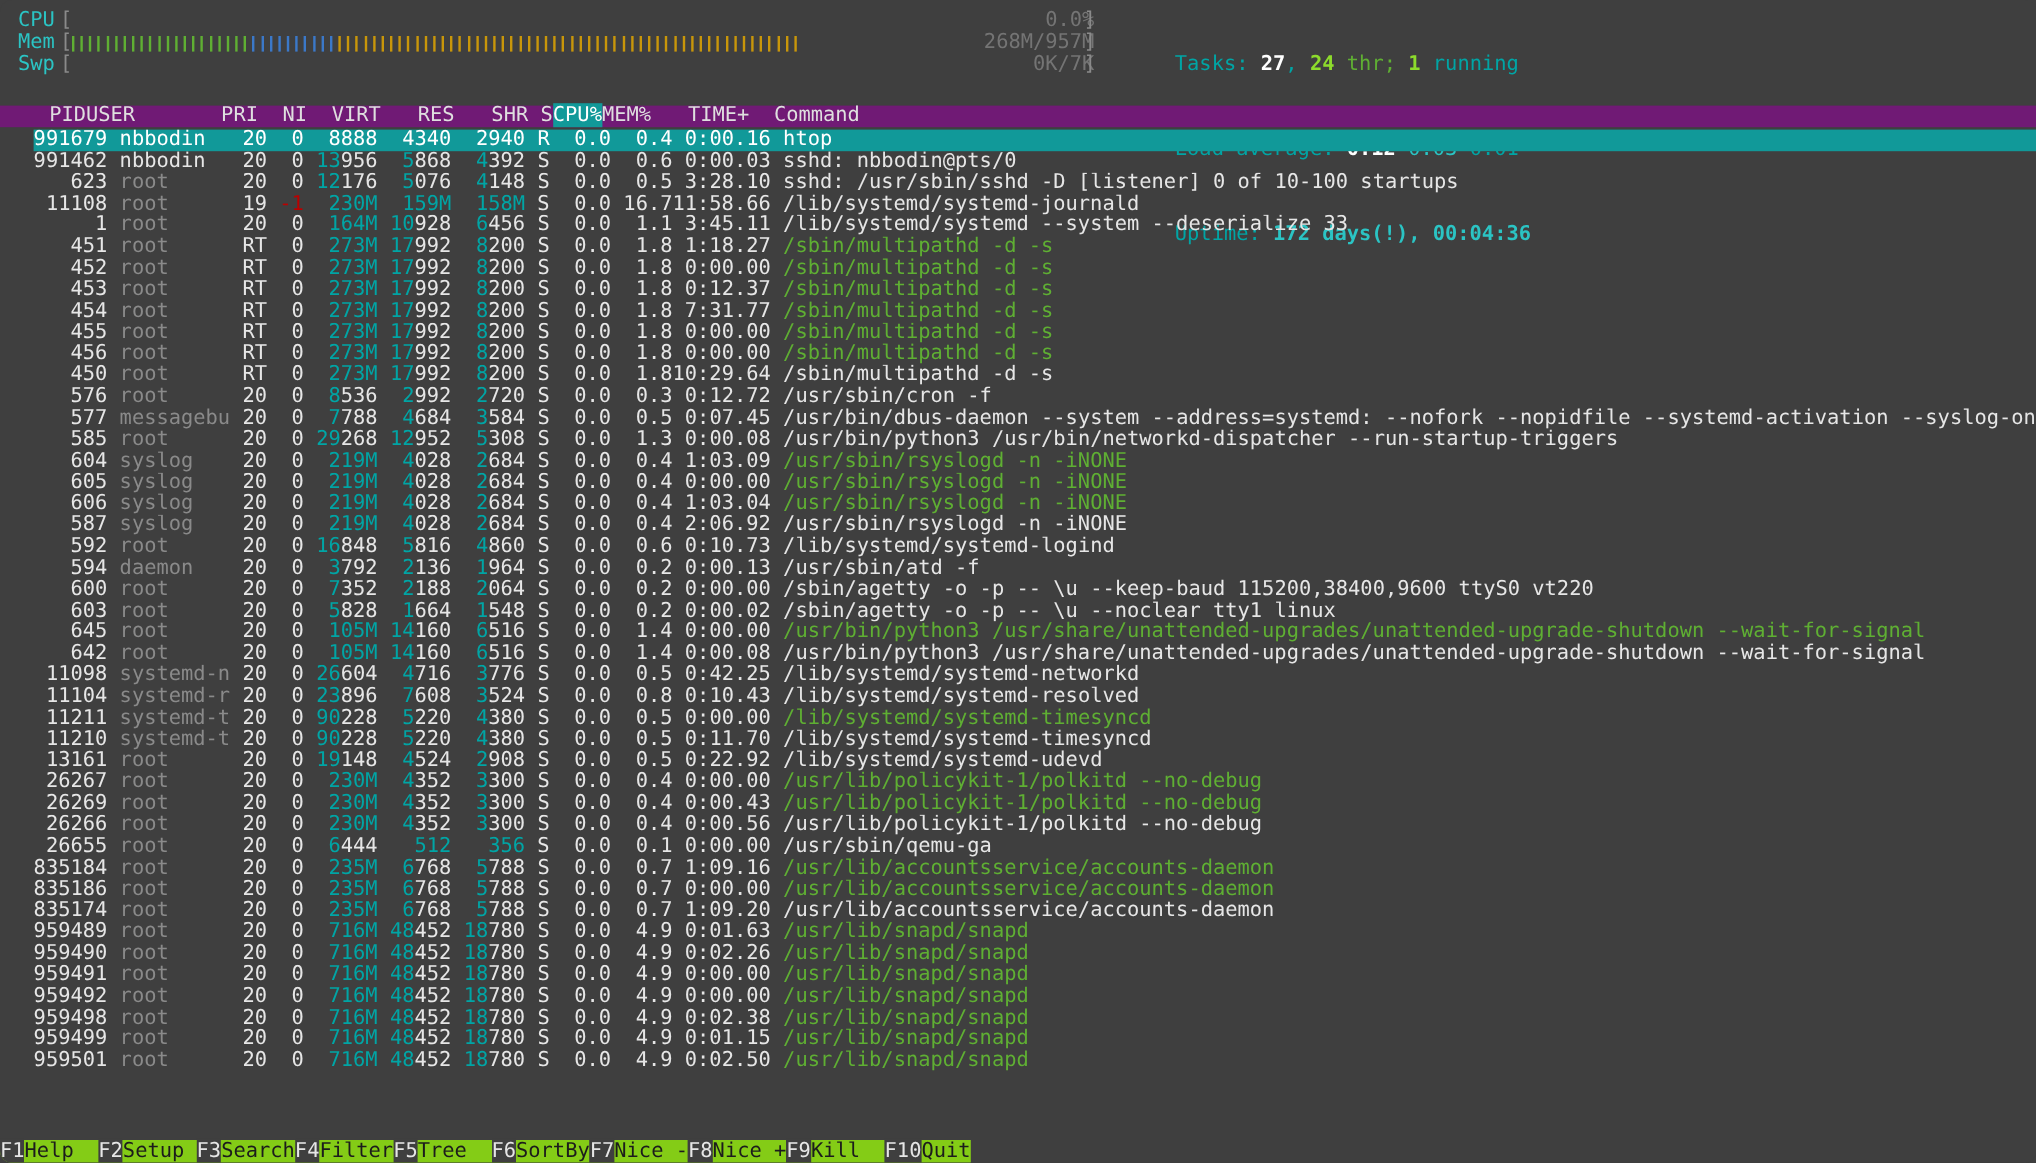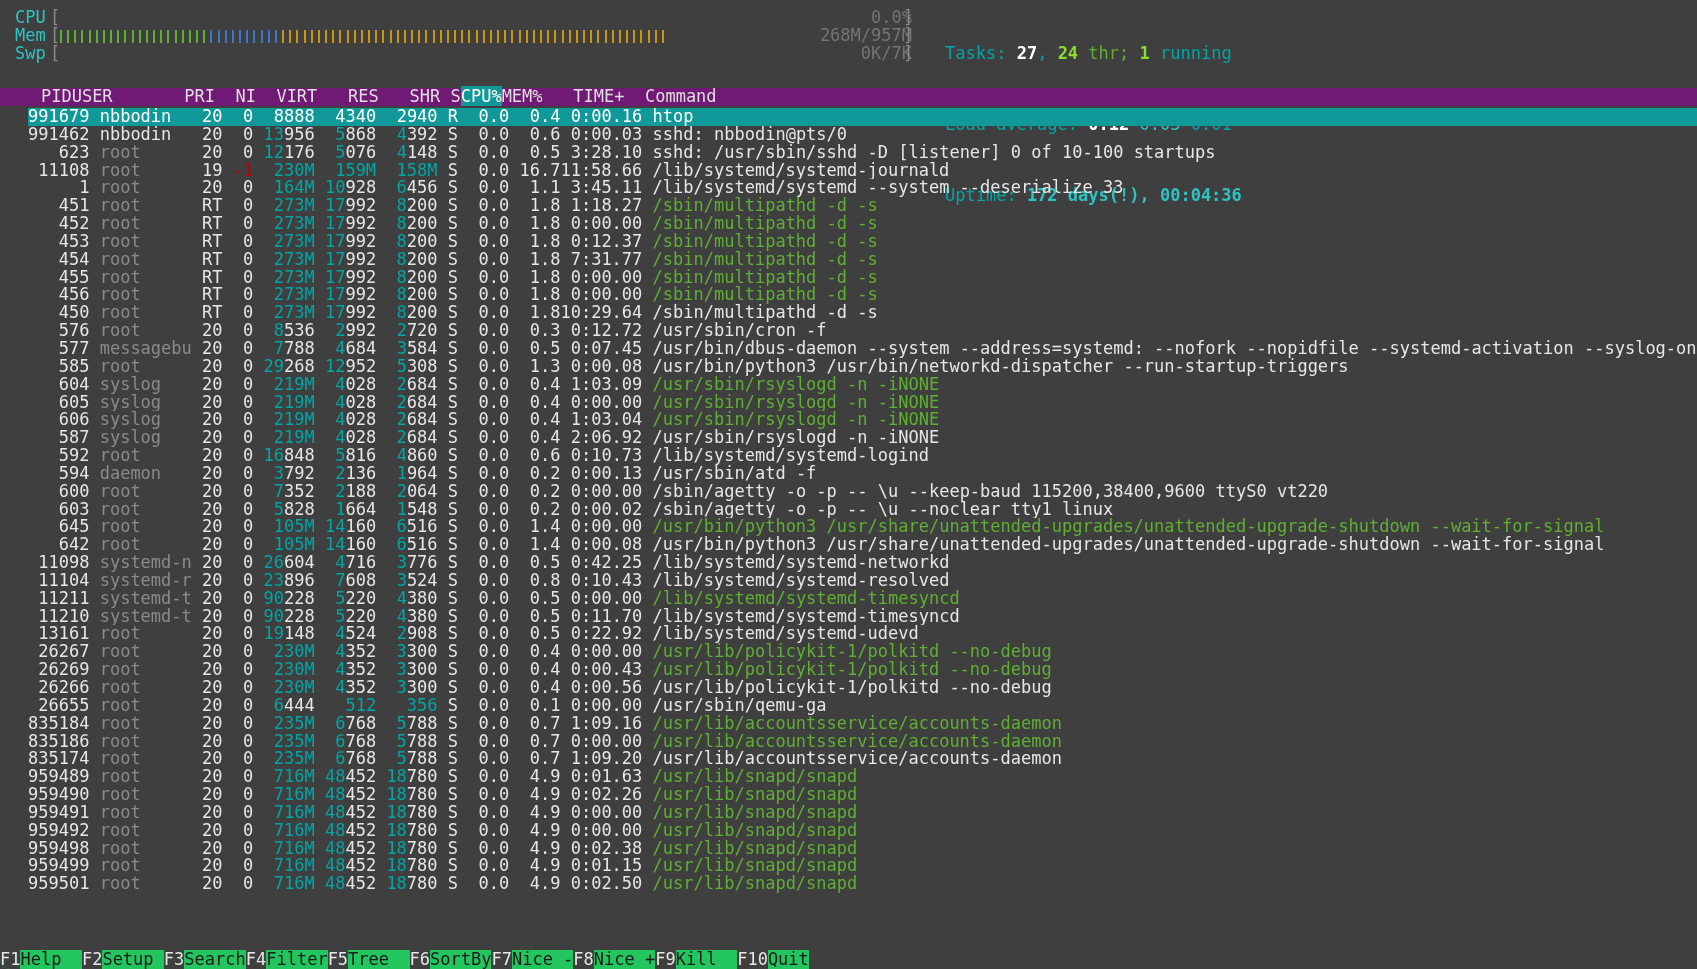--- a/index.html
+++ b/index.html
@@ -77,21 +77,21 @@
   }
   .tick {
     position: absolute;
     top: 0;
     width: 2px;
     height: 13px;
   }
 
   .stats {
     position: absolute;
-    left: 945px;
+    left: 979px;
     top: 9px;
     white-space: pre;
   }
   .stats > div { height: 17.85px; }
 
   
   .colhead {
     position: absolute;
     left: 0;
     top: 88px;
@@ -128,21 +128,21 @@
     position: absolute;
     left: 0;
     bottom: 0;
     width: 1697px;
     height: 19px;
     background: #3f3f3f;
     white-space: pre;
   }
   .fnbar-inner {
     display: inline-block;
-    background: #22c55e;
+    background: #84cc16;
     height: 19px;
     line-height: 19px;
     color: #1c1c1c;
   }
   .fnkey {
     background: #3f3f3f;
     color: #e6e6e6;
   }
 </style>
 </head>

